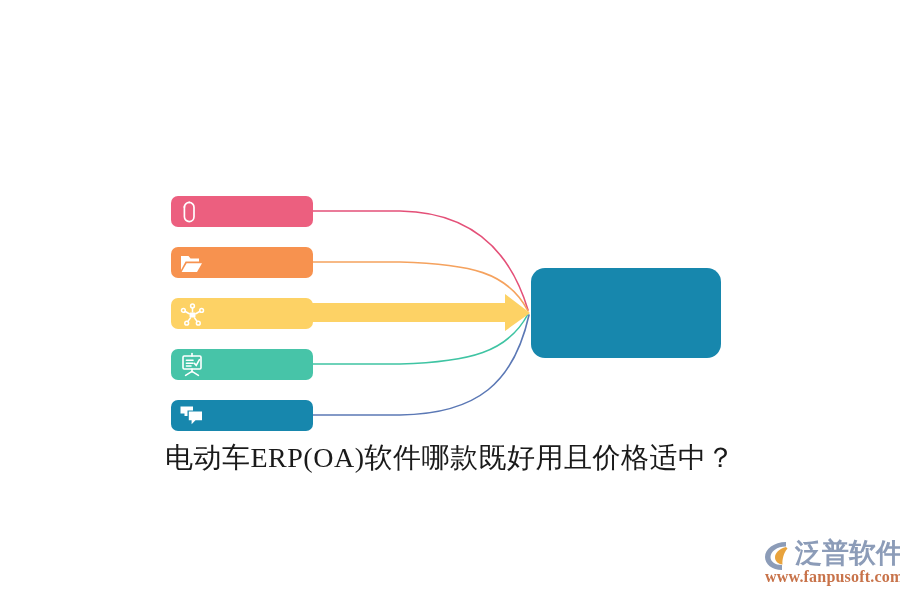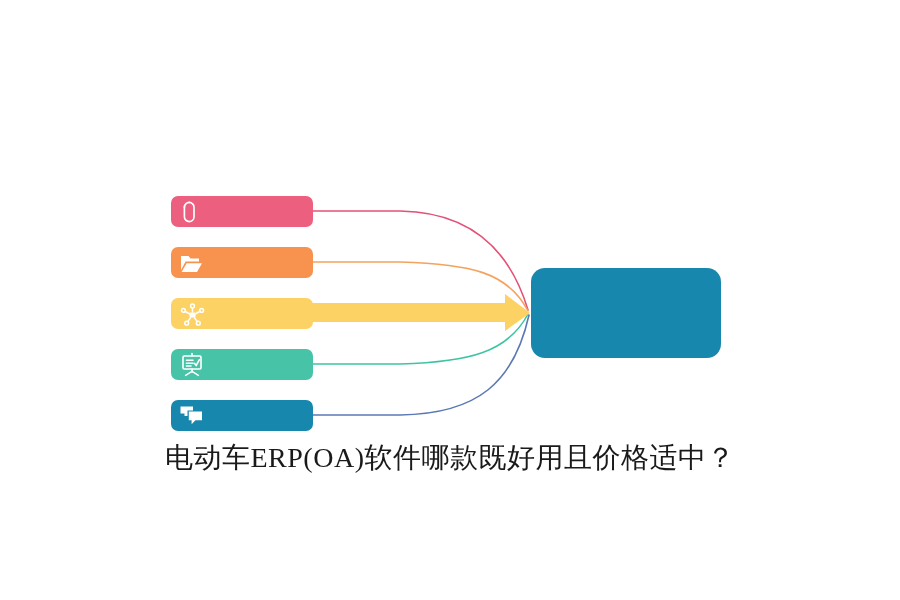--- a/index.html
+++ b/index.html
@@ -172,14 +172,23 @@
         <path d="M 0.5 1.5 L 13 1.5 L 13 5.5 L 7.5 5.5 L 7.5 11 L 4.5 11 L 4.5 8.5 L 0.5 8.5 Z"></path>
         <path d="M 8.8 6.6 L 22 6.6 L 22 15.2 L 15.5 15.2 L 11.6 19.2 L 11.6 15.2 L 8.8 15.2 Z"></path>
       </g>
       <text x="212" y="417" dominant-baseline="middle" fill="#ffffff" font-family="Liberation Sans, sans-serif" font-size="13"></text>
     </g>
 
   </svg>
 
   <div class="caption">电动车ERP(OA)软件哪款既好用且价格适中？</div>
 
+  <div class="logo-wrap">
+    <svg class="logo-mark" viewBox="0 0 34 34">
+      <path d="M 24 3 C 12 3 3 10 3 18 C 3 25 10 31 20 31 L 20 26 C 13 26 8.5 22.5 8.5 18
+               C 8.5 12.5 15 7.5 24 7.5 Z" fill="#8c9cb8"></path>
+      <path d="M 24 8 C 17 10 13 14 13 18.5 C 13 22 16 25 20.5 25.5 C 20 21 21.5 14 25.5 9.5 Z" fill="#e8a33d"></path>
+    </svg>
+    <div class="logo-cn">泛普软件</div>
+    <div class="logo-url">www.fanpusoft.com</div>
+  </div>
 
 </div>
 
 </body></html>

